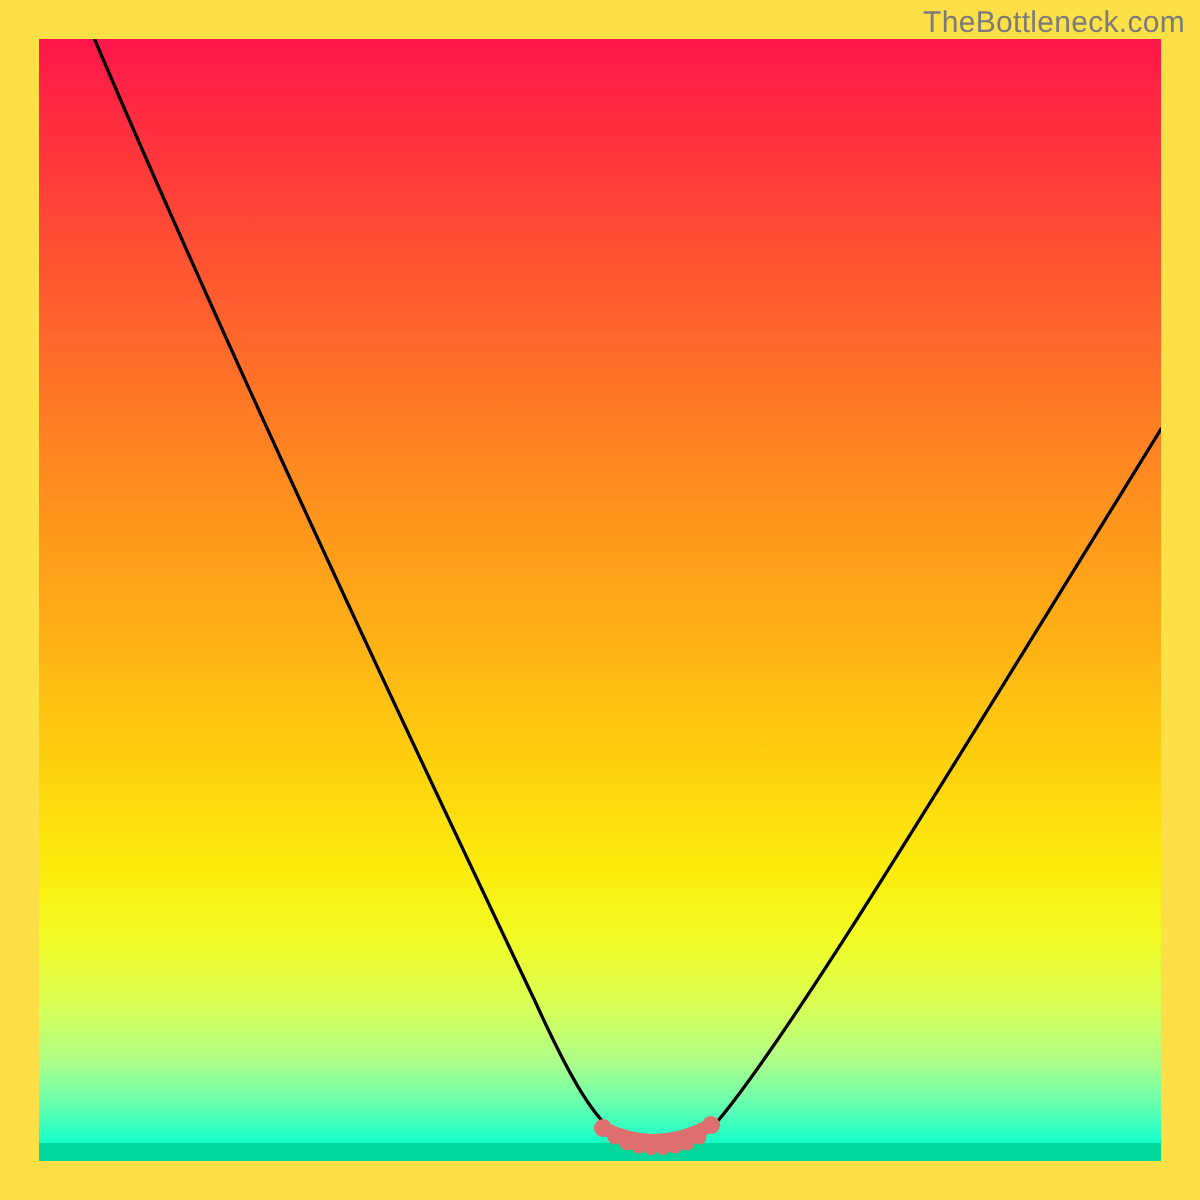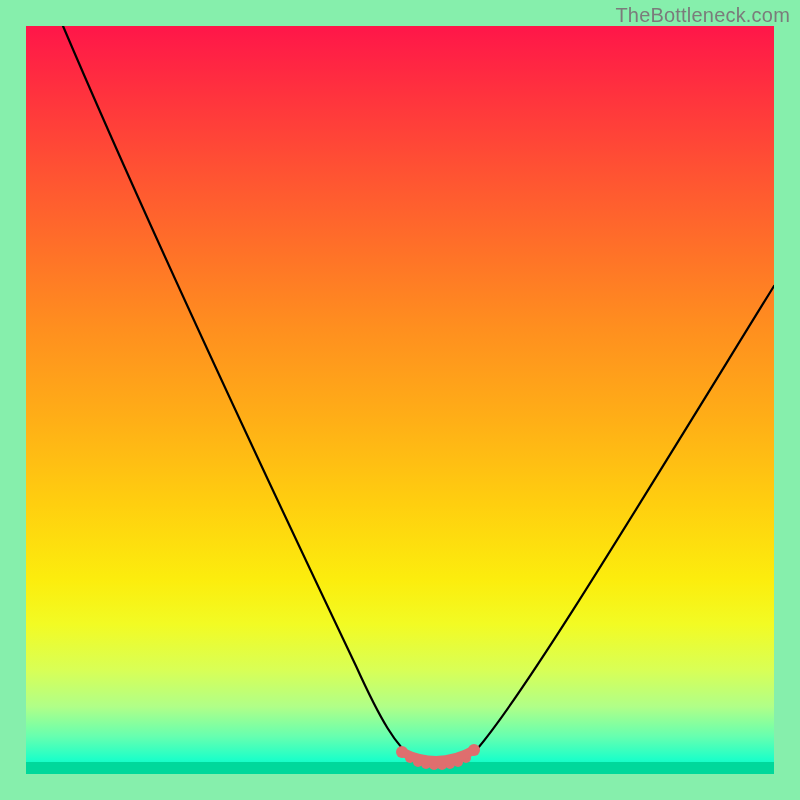--- a/index.html
+++ b/index.html
@@ -8,21 +8,21 @@
     width: 800px;
     height: 800px;
     overflow: hidden;
     background: #000;
     font-family: Arial, Helvetica, sans-serif;
   }
   .frame {
     position: relative;
     width: 800px;
     height: 800px;
-    background: #86efac;
+    background: #fde047;
   }
   .plot {
     position: absolute;
     left: 26px;
     top: 26px;
     width: 748px;
     height: 748px;
     background: linear-gradient(to bottom,
       #ff1649 0%,
       #ff2f3f 8%,

